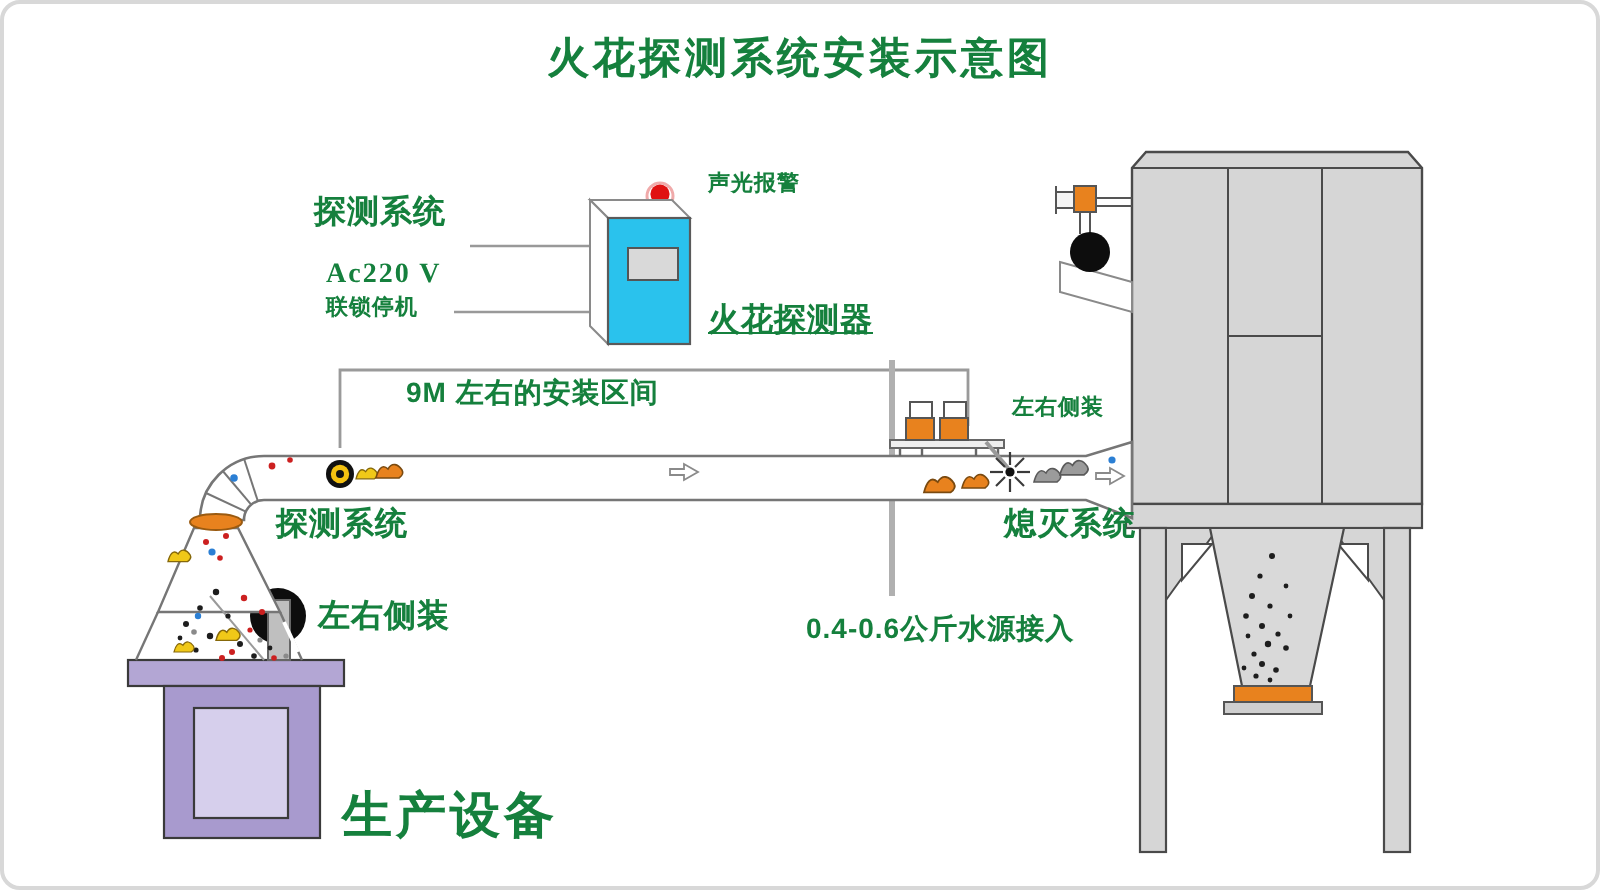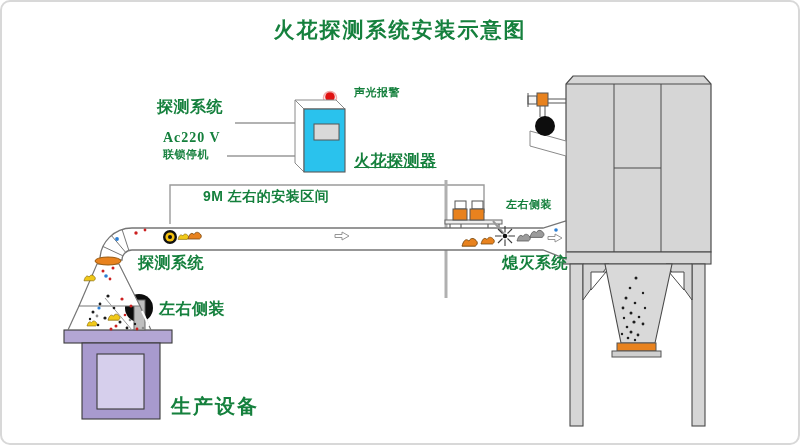--- a/index.html
+++ b/index.html
@@ -7,21 +7,21 @@
     position:relative;width:800px;height:445px;background:#ffffff;
     box-sizing:border-box;border:2px solid #d8d8d8;border-radius:10px;
     overflow:hidden;font-family:"Liberation Sans","DejaVu Sans",sans-serif;
   }
   #diagram-svg{position:absolute;left:0;top:0;}
   .label{
     position:absolute;color:#15803d;font-weight:bold;white-space:nowrap;
     line-height:1.1;letter-spacing:.5px;
   }
   .title{left:0;top:16px;width:100%;text-align:center;font-size:21px;letter-spacing:2px;}
-  .fs20{font-size:20px;font-family:Liberation Serif, serif;} .fs17{font-size:16px;text-decoration:underline;} .fs16{font-size:16px;}
+  .fs20{font-size:25px;font-family:Liberation Serif, serif;} .fs17{font-size:16px;text-decoration:underline;} .fs16{font-size:16px;}
   .fs15{font-size:11px;} .fs14{font-size:14px;}
   .range-row{display:flex;gap:16px;}
 </style>
 </head>
 <body>
 
 <div id="stage">
 
 <svg id="diagram-svg" width="800" height="445" viewBox="0 0 800 445">
   <defs>
@@ -222,15 +222,16 @@
 <div class="label fs17" style="left:352px;top:150px;">火花探测器</div>
 
 <div class="label fs14 range-row" style="left:201px;top:187px;">
   <span>9M 左右的安装区间</span>
 </div>
 
 <div class="label fs15" style="left:504px;top:196px;">左右侧装</div>
 <div class="label fs16" style="left:136px;top:252px;">探测系统</div>
 <div class="label fs16" style="left:464px;top:252px;margin-left:36px;">熄灭系统</div>
 <div class="label fs16" style="left:157px;top:298px;">左右侧装</div>
+<div class="label fs14" style="left:401px;top:305px;">0.4-0.6公斤水源接入</div>
 <div class="label fs20" style="left:169px;top:393px;letter-spacing:2px;">生产设备</div>
 
 </div>
 
 </body></html>

